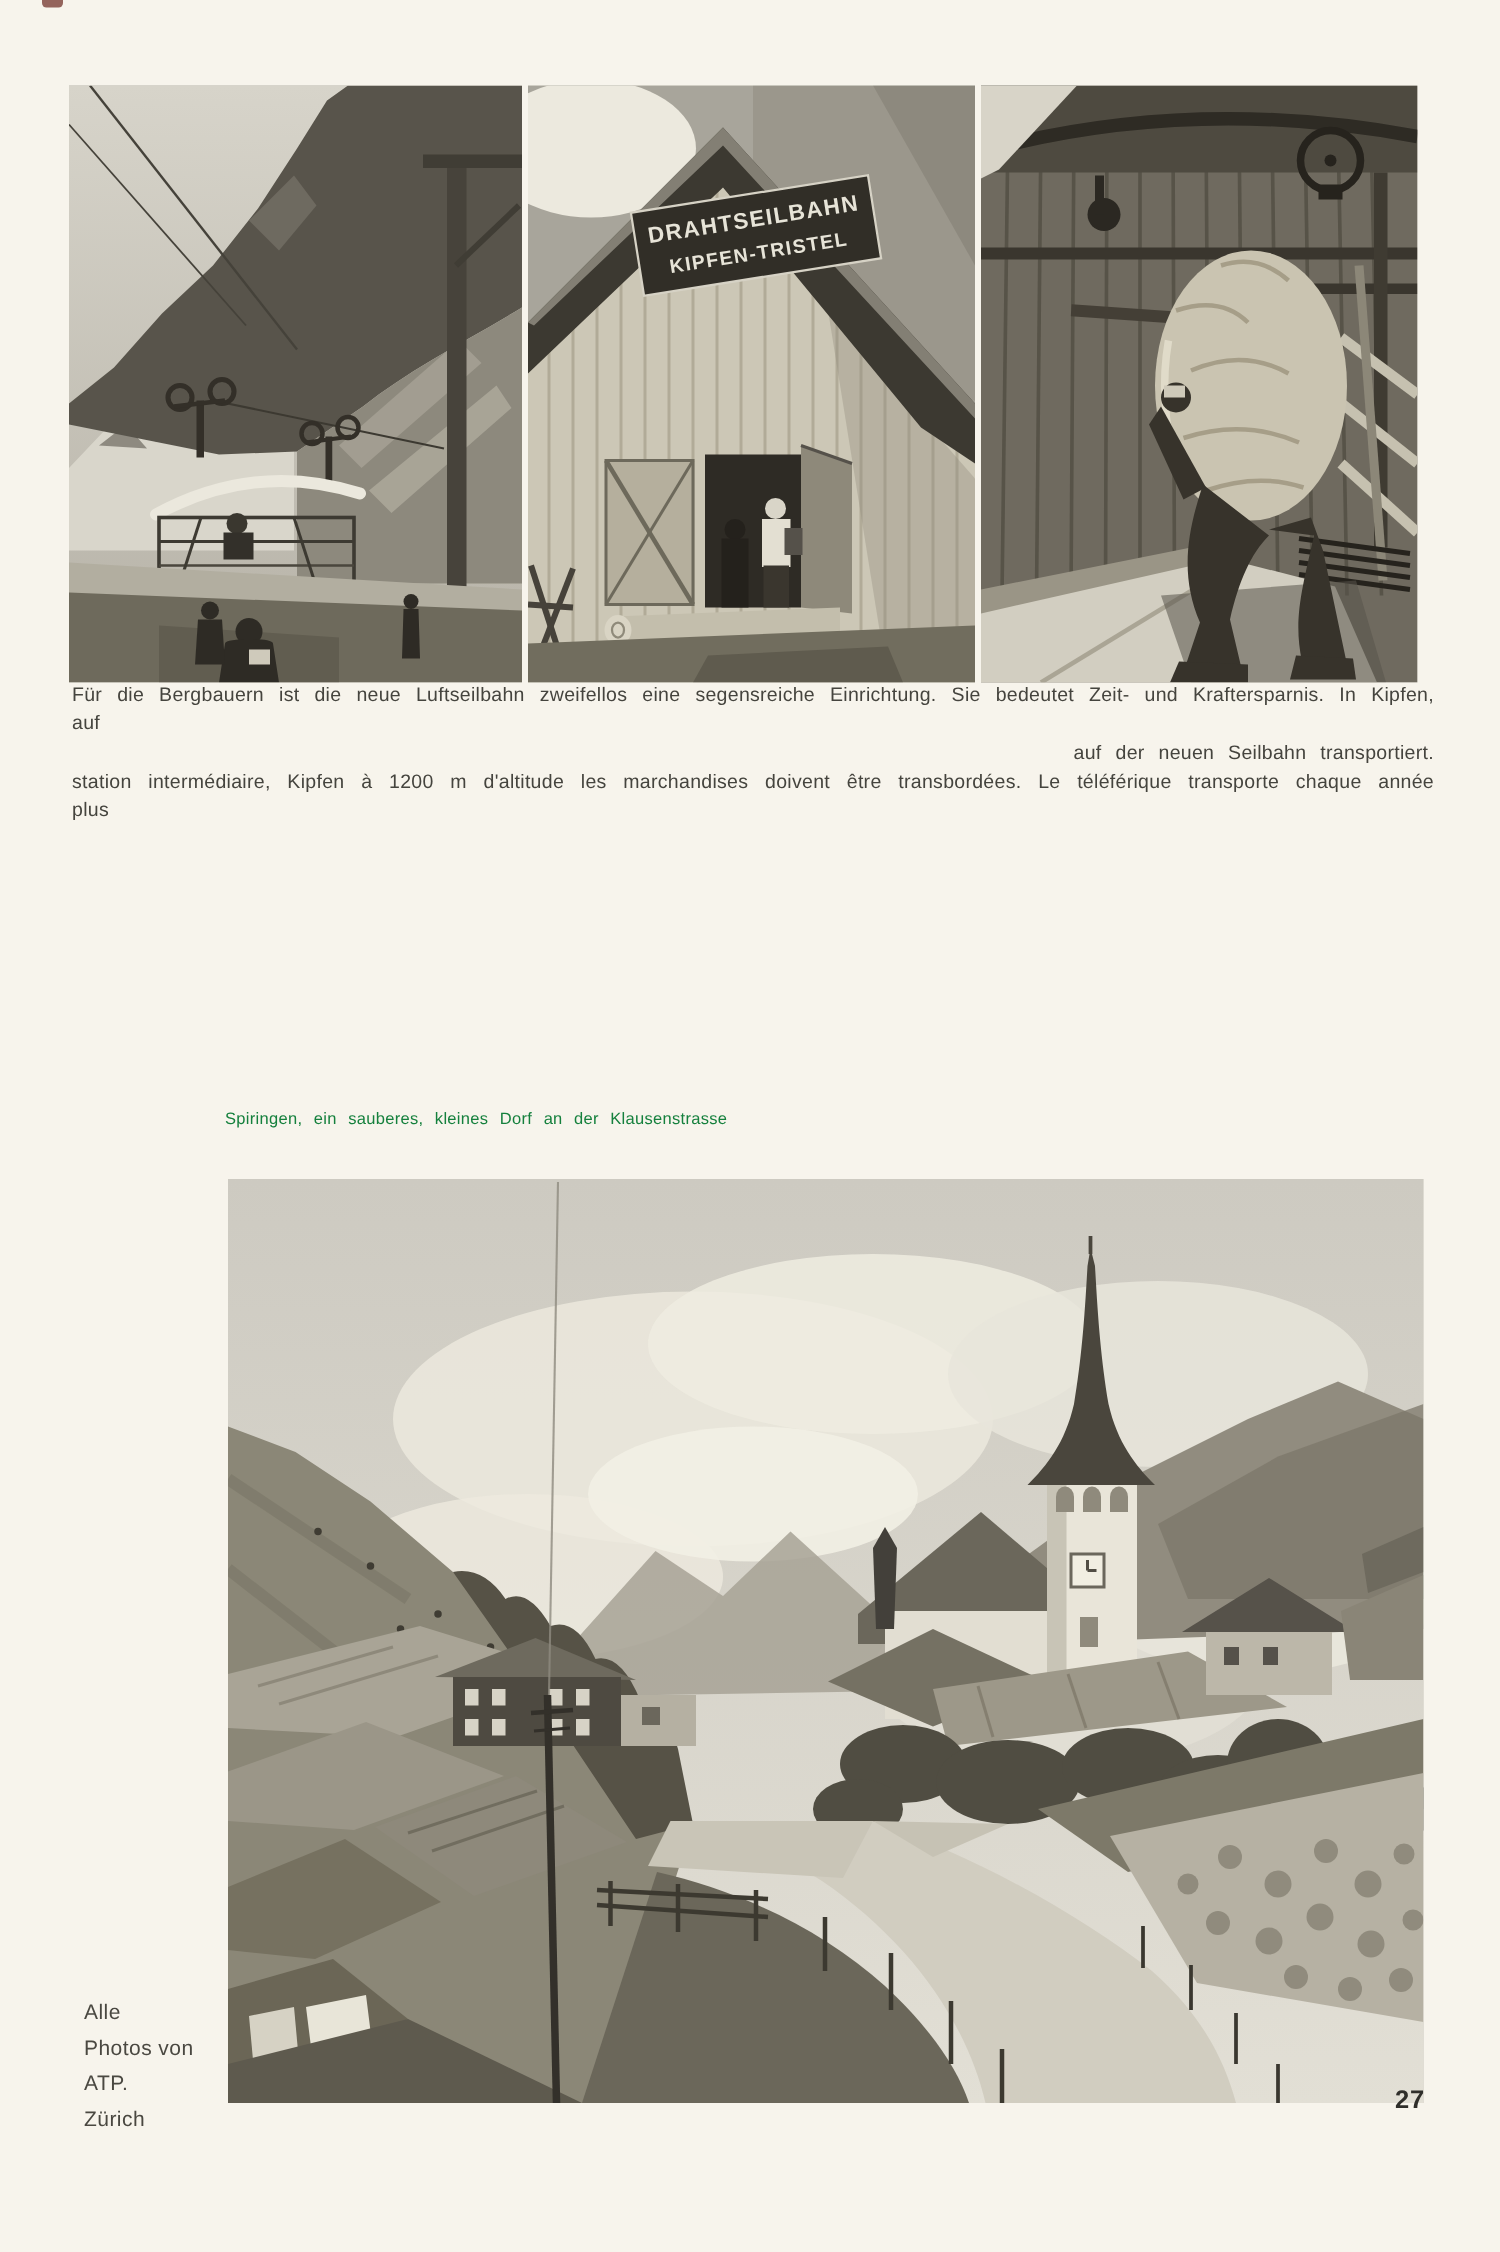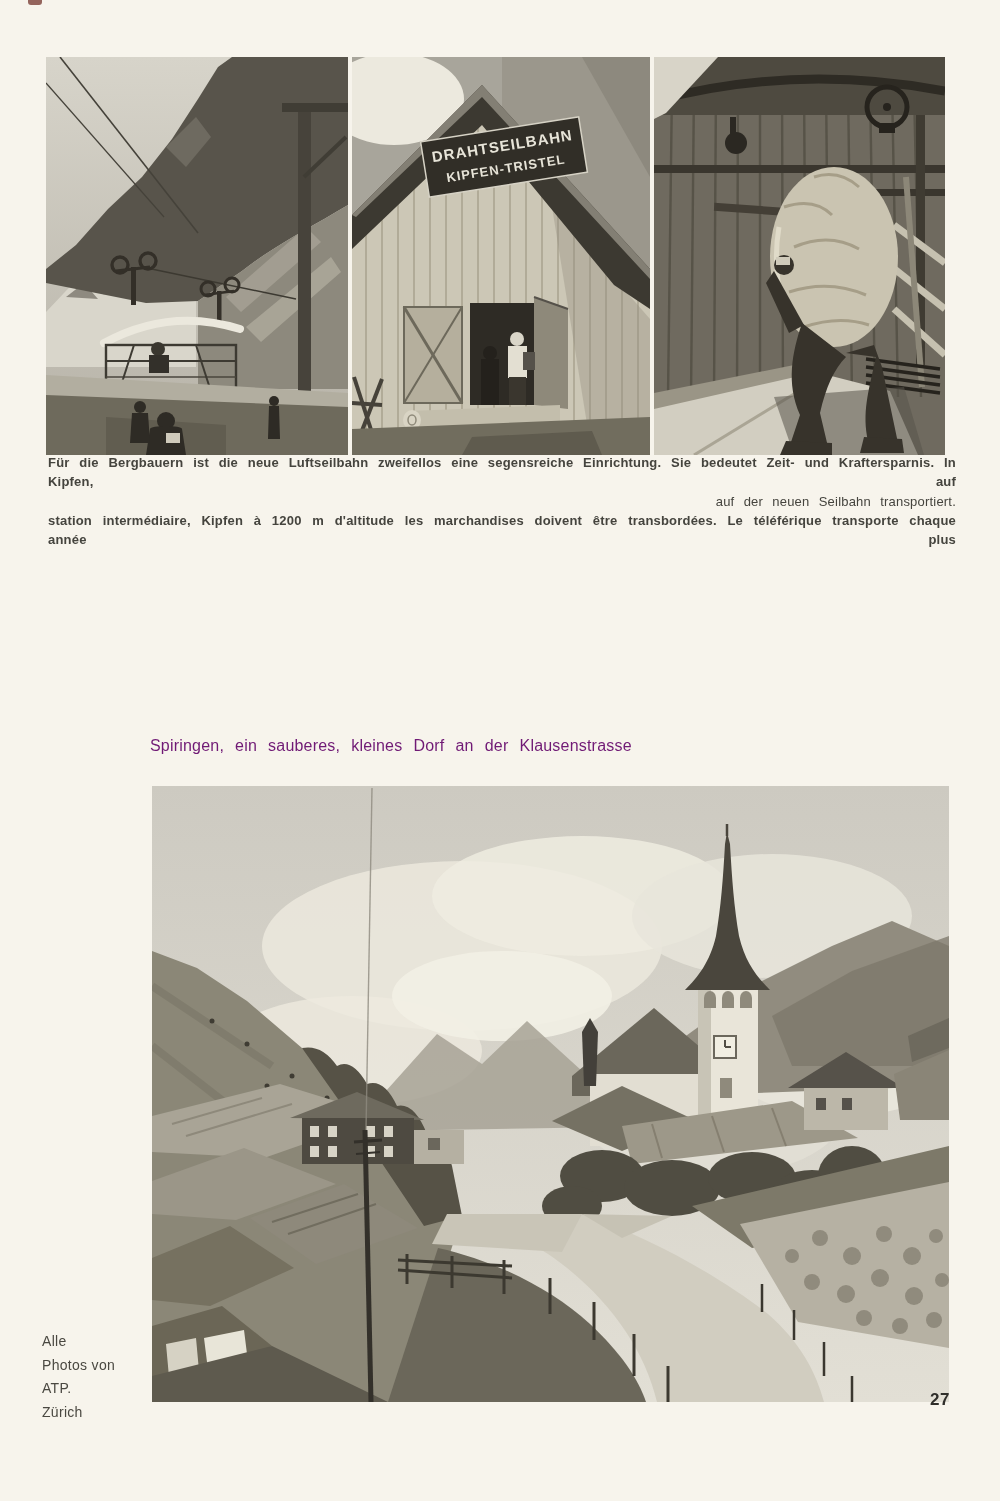--- a/index.html
+++ b/index.html
@@ -16,39 +16,39 @@
   .photo svg{display:block;width:100%;height:100%;}
   .ph1{width:302px;}
   .ph2{width:298px;}
   .ph3{width:291px;}
   
   .cap{
     position:absolute;left:48px;width:908px;
     font-size:13px;line-height:19.3px;color:#45443e;
     letter-spacing:.2px;word-spacing:.42em;
   }
-  .cap .jl{text-align:justify;text-align-last:justify;font-weight:bold;}
+  .cap .jl{text-align:justify;text-align-last:justify;}
   .cap .jl-last{text-align:right;}
   .cap-de{top:453px;}
   .cap-fr{top:511px;}
   
   .cap-village{
     position:absolute;left:150px;top:736px;width:700px;
-    font-size:16px;line-height:20px;color:#701a75;
+    font-size:11px;line-height:20px;color:#15803d;
     letter-spacing:.2px;word-spacing:.4em;
   }
   
   .photo-big{
     position:absolute;left:152px;top:786px;width:797px;height:616px;
     background:#c9c6bc;overflow:hidden;
   }
   .photo-big svg{display:block;width:100%;height:100%;}
   
   .credit{
-    position:absolute;left:42px;top:1330px;
+    position:absolute;left:56px;top:1330px;
     font-size:14px;line-height:23.5px;color:#4a4841;letter-spacing:.3px;
   }
   
   .pagenum{
     position:absolute;left:930px;top:1390px;
     font-size:17px;font-weight:bold;color:#2f2e2a;letter-spacing:.5px;
   }
 </style>
 </head>
 <body>

